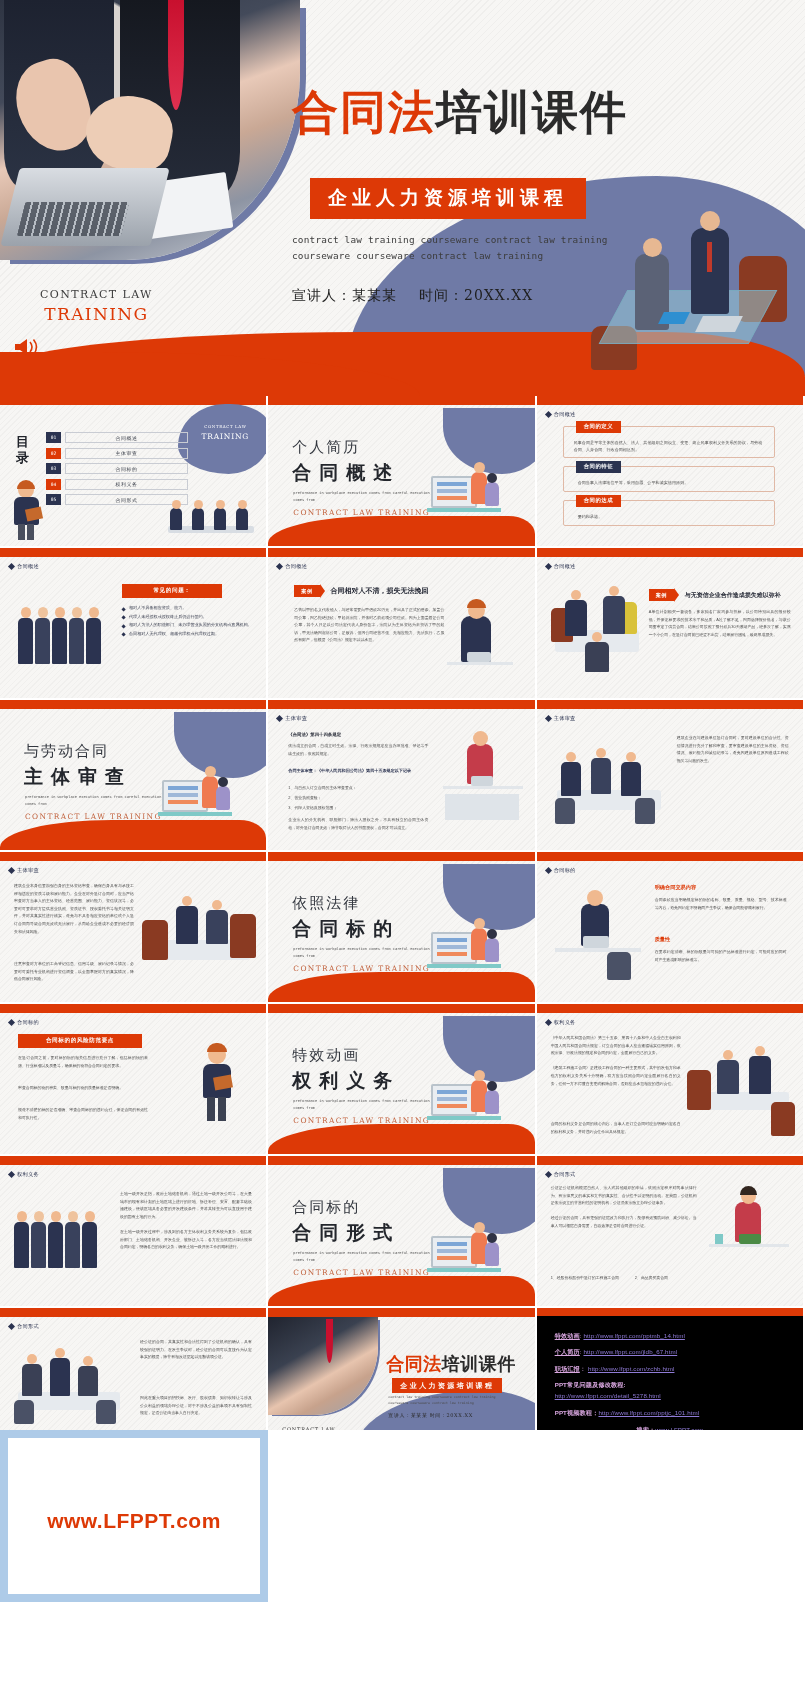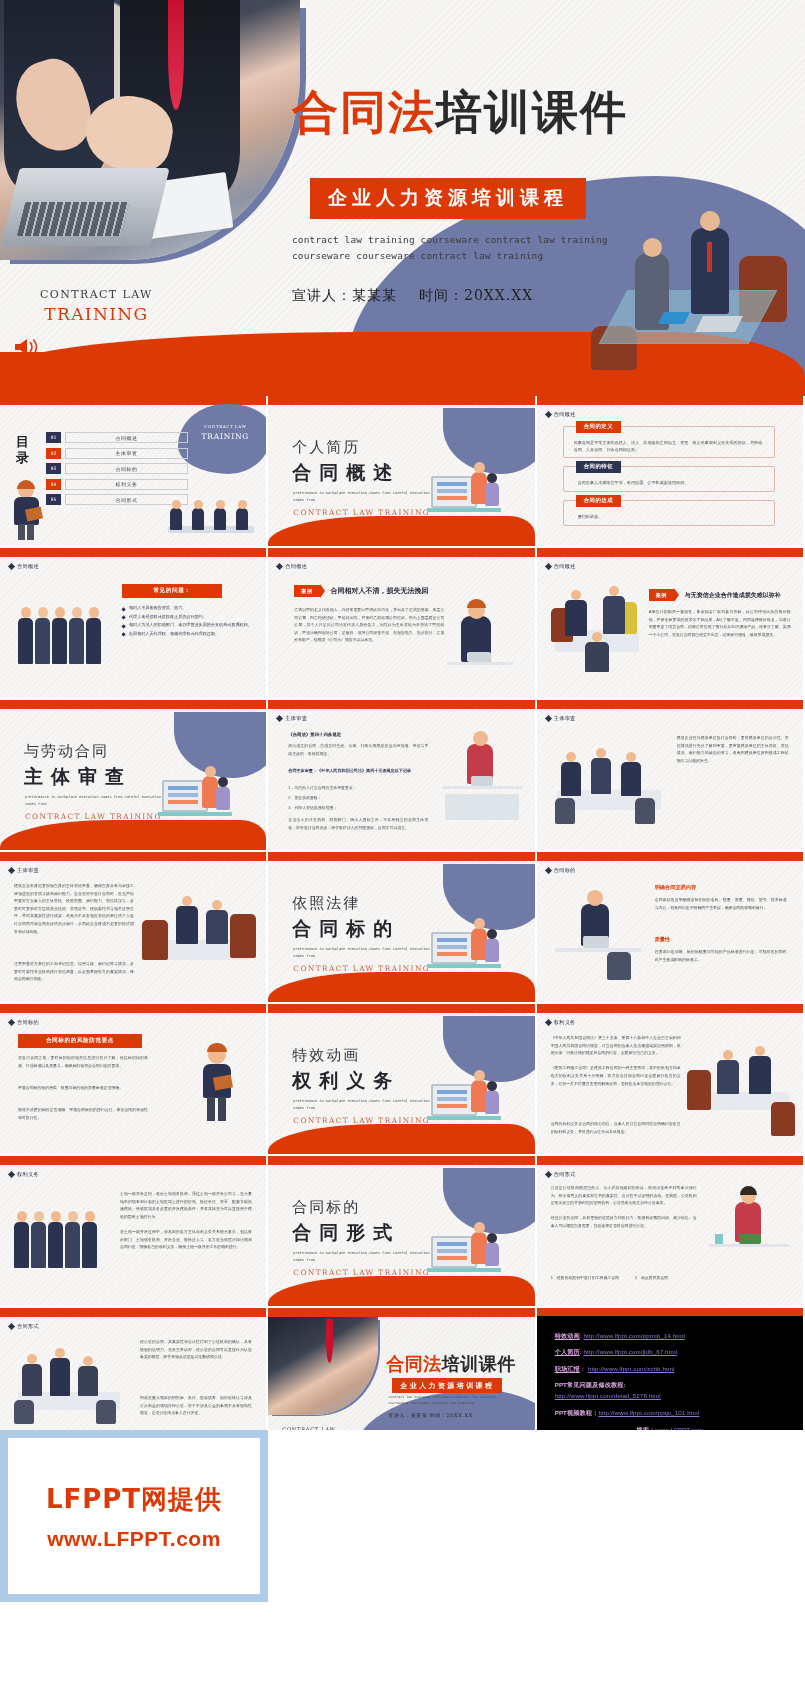--- a/index.html
+++ b/index.html
@@ -695,16 +695,15 @@
         </div>
       </div>
     </div>
   </div>
 </div>
 
 <div class="wm-fill"></div>
 <div class="wm-fill2"></div>
 <div class="wm">
   <div class="box">
-    <div class="t1">LFPPT网提供</div>
     <div class="t2">www.LFPPT.com</div>
   </div>
 </div>
 
 </body></html>

